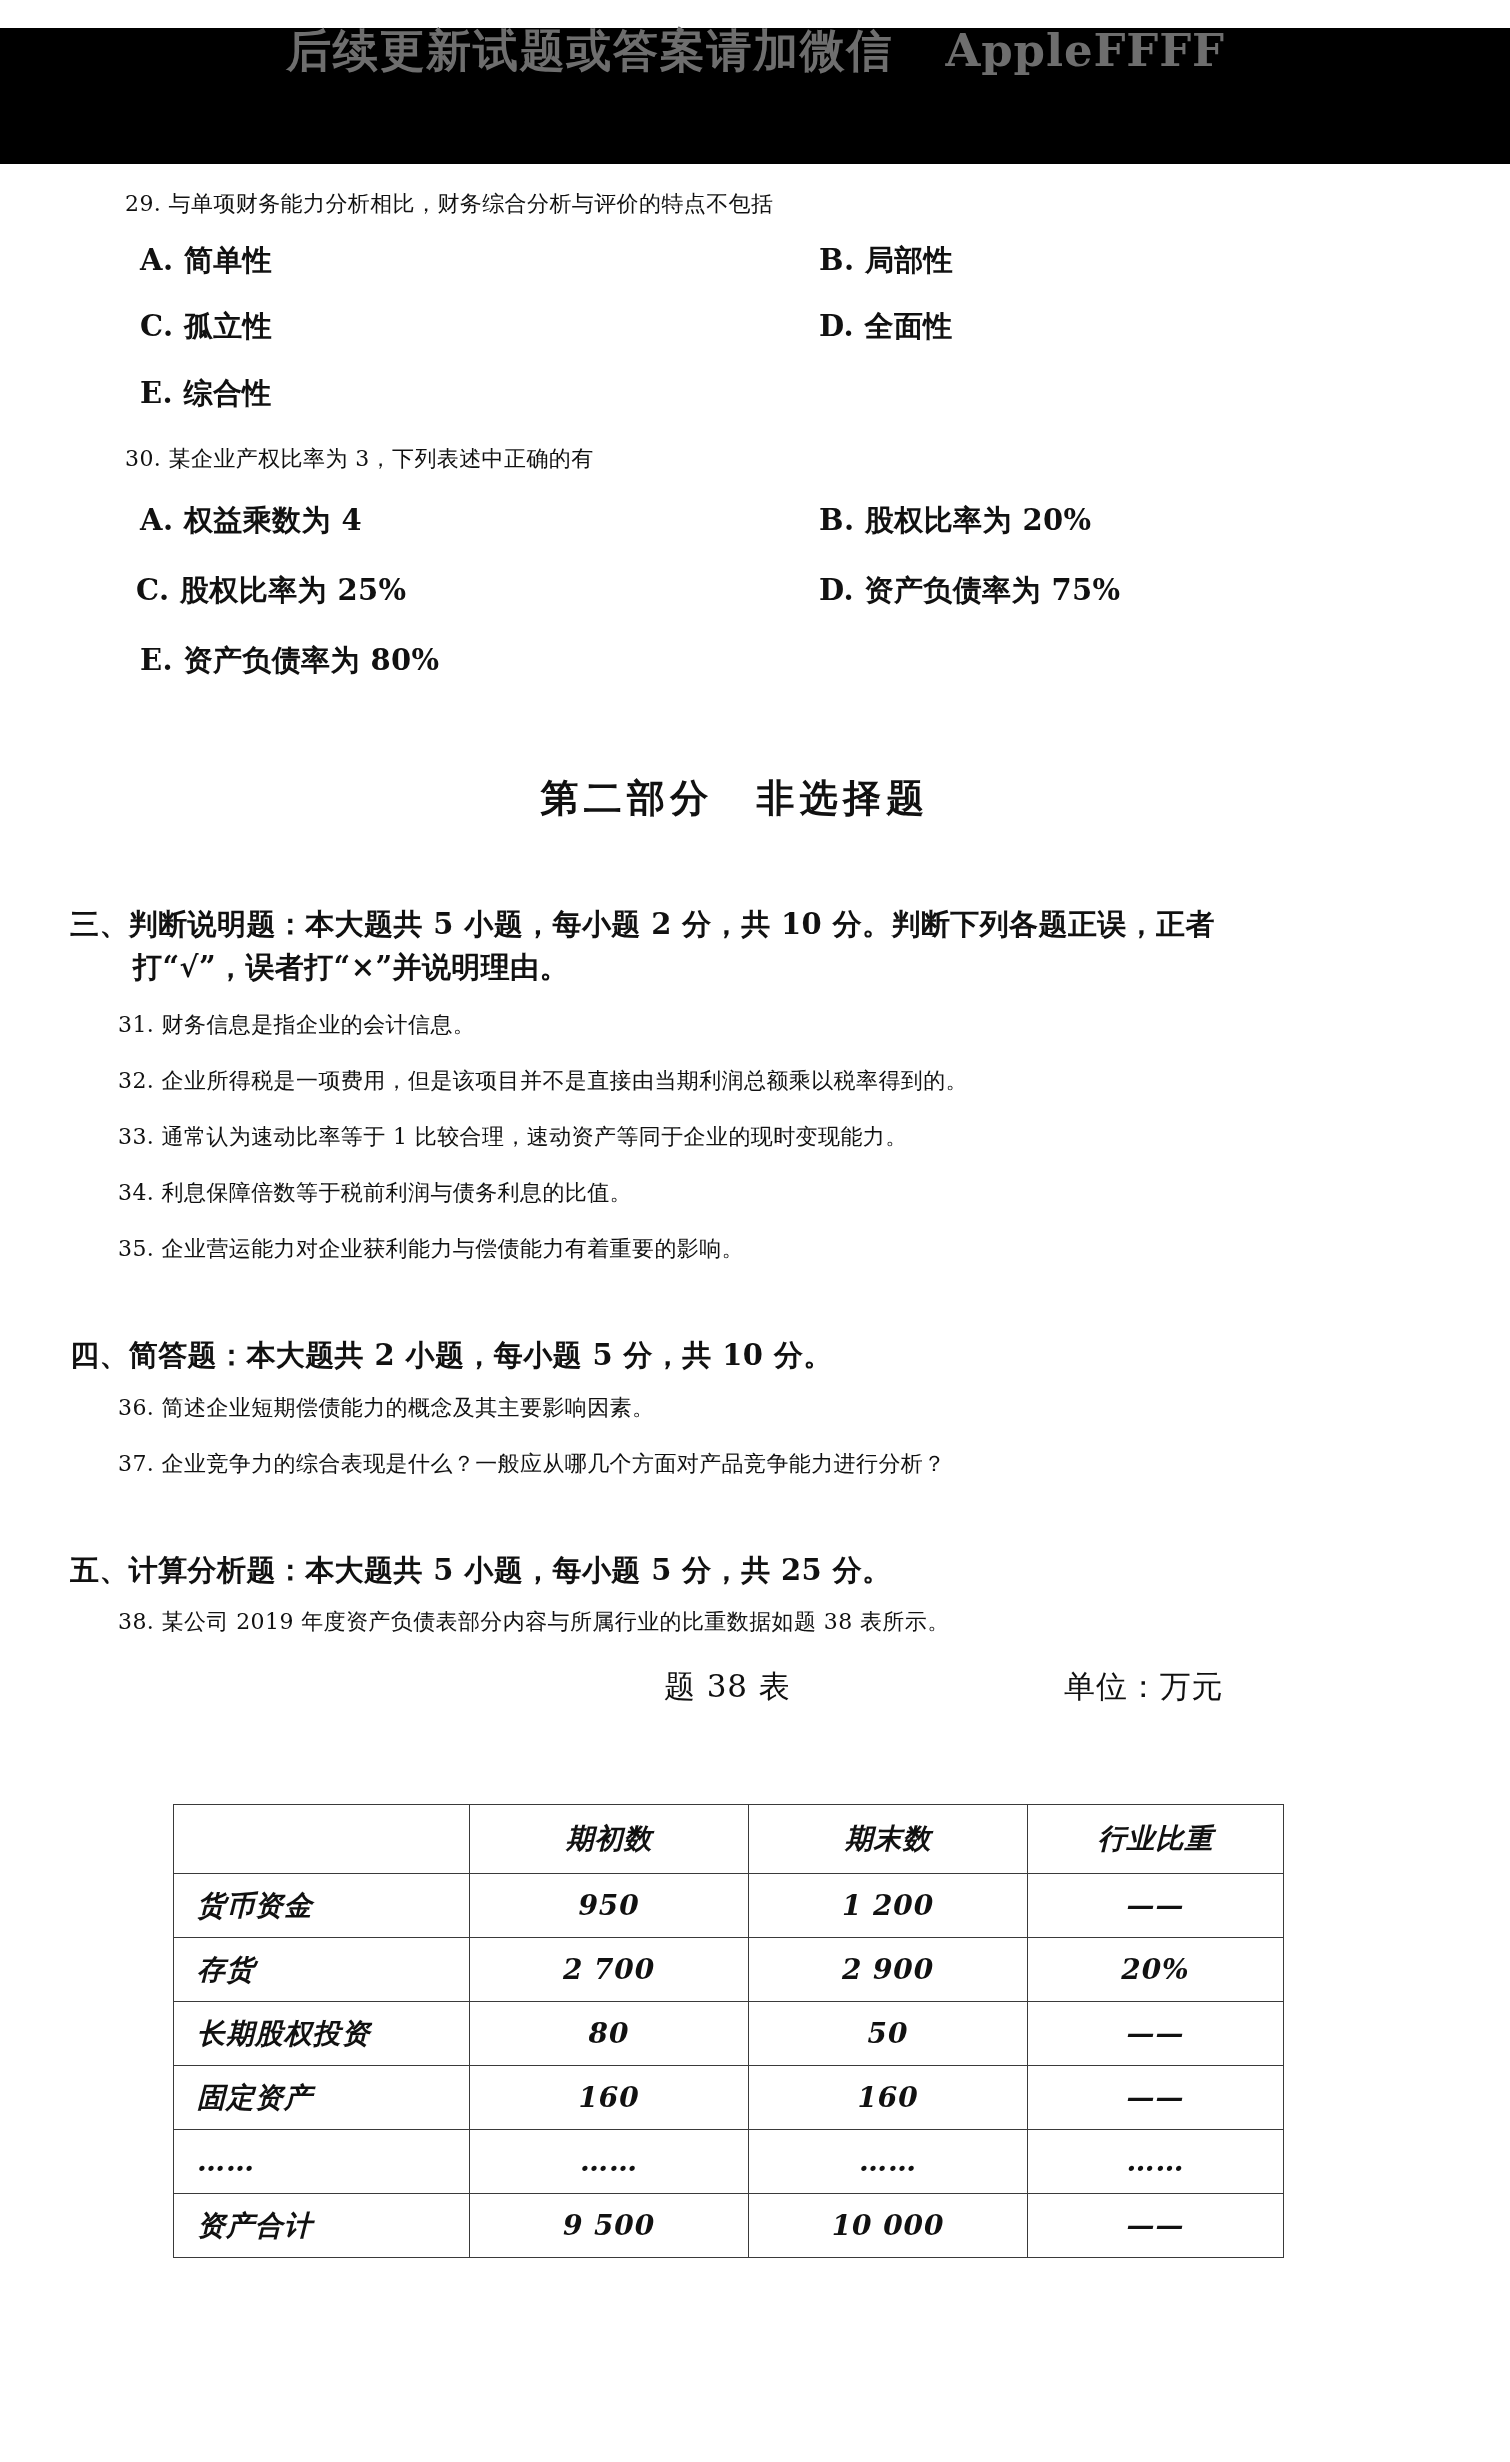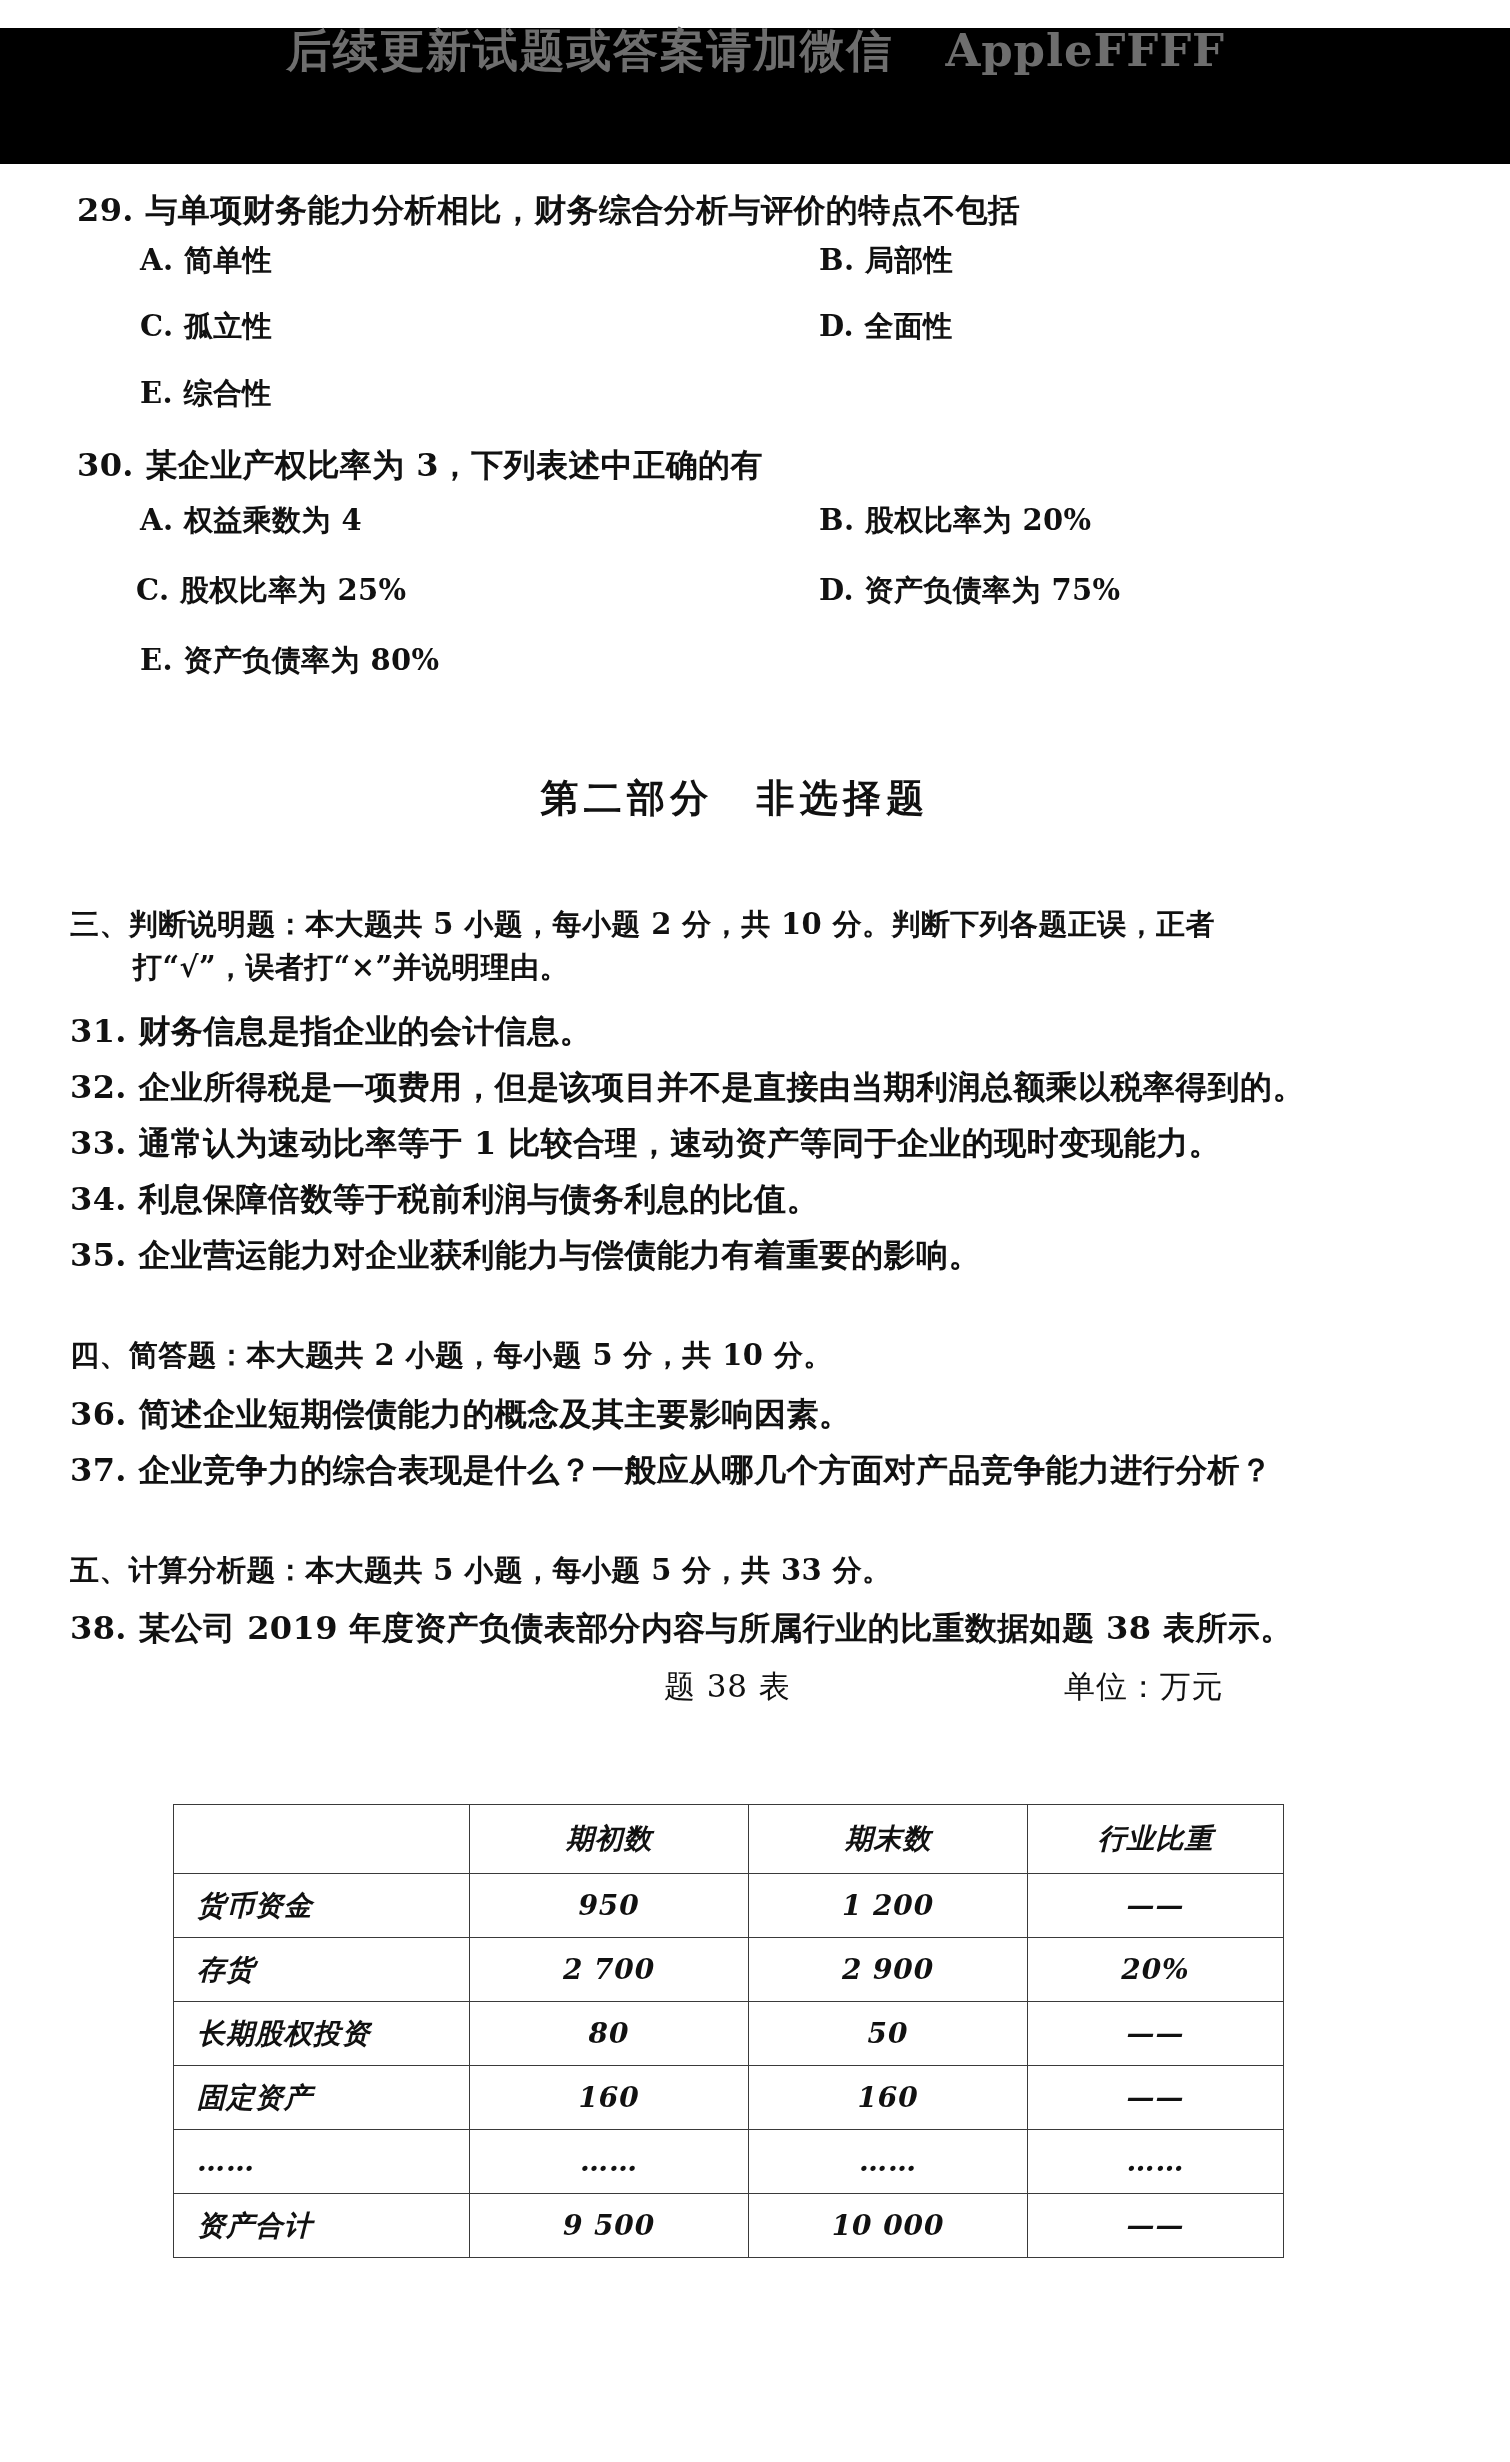--- a/index.html
+++ b/index.html
@@ -47,25 +47,26 @@
   .page {
     position: absolute;
     left: 0;
     top: 164px;
     width: 1511px;
   }
 
   .blk { position: absolute; }
 
   .qline {
-    font-size: 32px;
-    font-weight: bold;
+    font-size: 22px;
+    font-weight: normal;
     line-height: 1.42;
     letter-spacing: 0.4px;
     white-space: nowrap;
+    margin-left: 48px;
   }
 
   .num {
     display: inline-block;
     font-family: "DejaVu Serif", "Liberation Serif", serif;
   }
 
   
   .opt {
     position: absolute;
@@ -233,21 +234,21 @@
   <div class="blk qline" style="left:70px; top:1228px;">
     <span class="num">36.</span>
     <span>简述企业短期偿债能力的概念及其主要影响因素。</span>
   </div>
   <div class="blk qline" style="left:70px; top:1284px;">
     <span class="num">37.</span>
     <span>企业竞争力的综合表现是什么？一般应从哪几个方面对产品竞争能力进行分析？</span>
   </div>
 
   <div class="sec" style="left:70px; top:1385px;">
-    <span class="lead">五、计算分析题：</span><span>本大题共 5 小题，每小题 5 分，共 33 分。</span>
+    <span class="lead">五、计算分析题：</span><span>本大题共 5 小题，每小题 5 分，共 25 分。</span>
   </div>
   <div class="blk qline" style="left:70px; top:1442px;">
     <span class="num">38.</span>
     <span>某公司 2019 年度资产负债表部分内容与所属行业的比重数据如题 38 表所示。</span>
   </div>
 
   <div class="tbl-caption" style="left:664px; top:1502px;">题 38 表</div>
   <div class="tbl-caption" style="left:1064px; top:1502px;">单位：万元</div>
 
   <div class="tbl-wrap">

